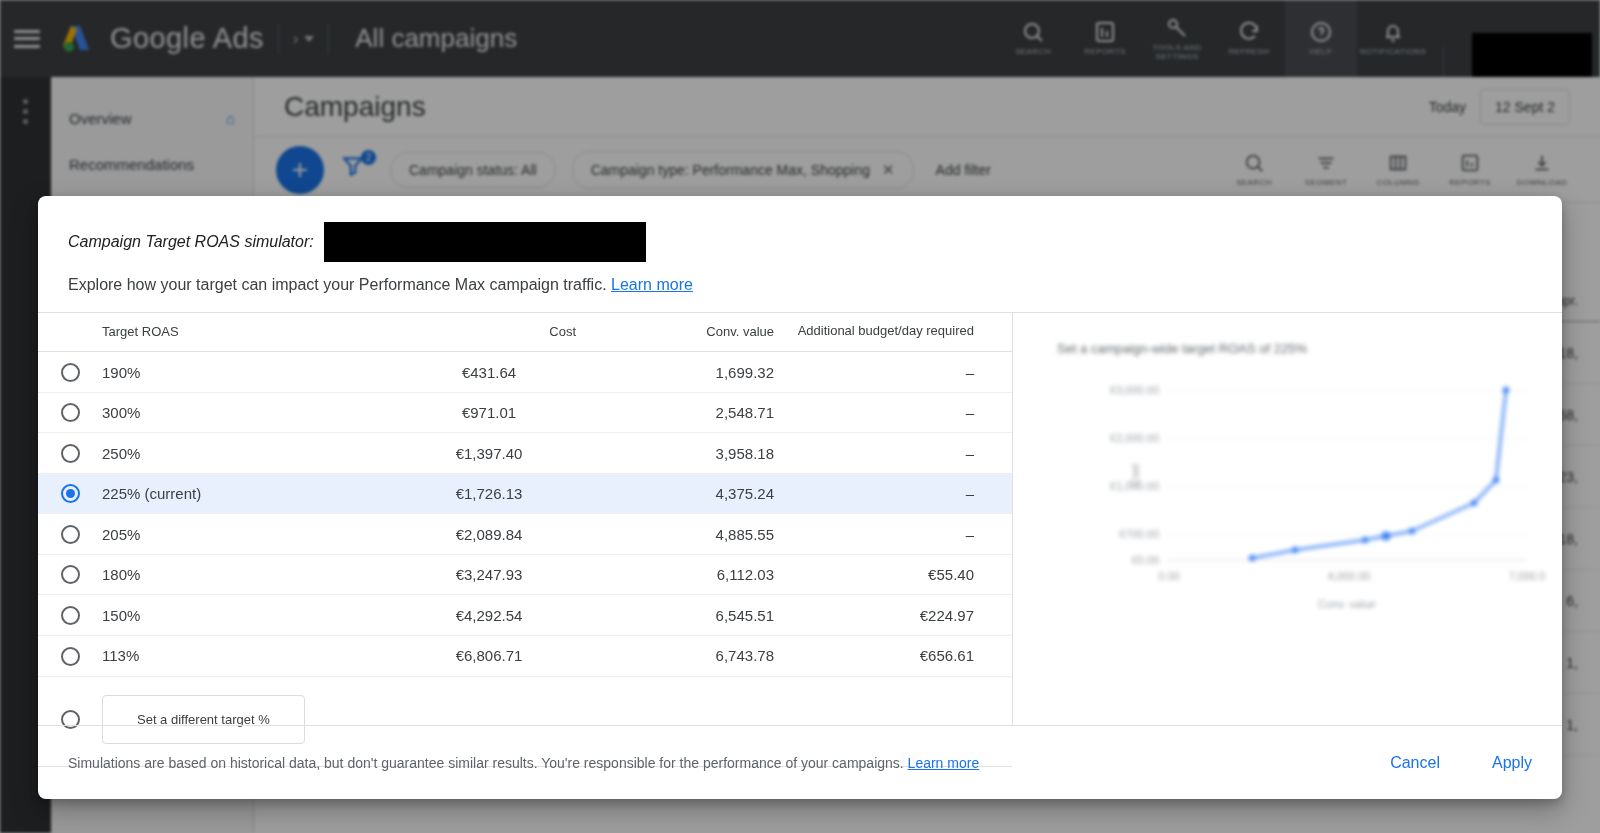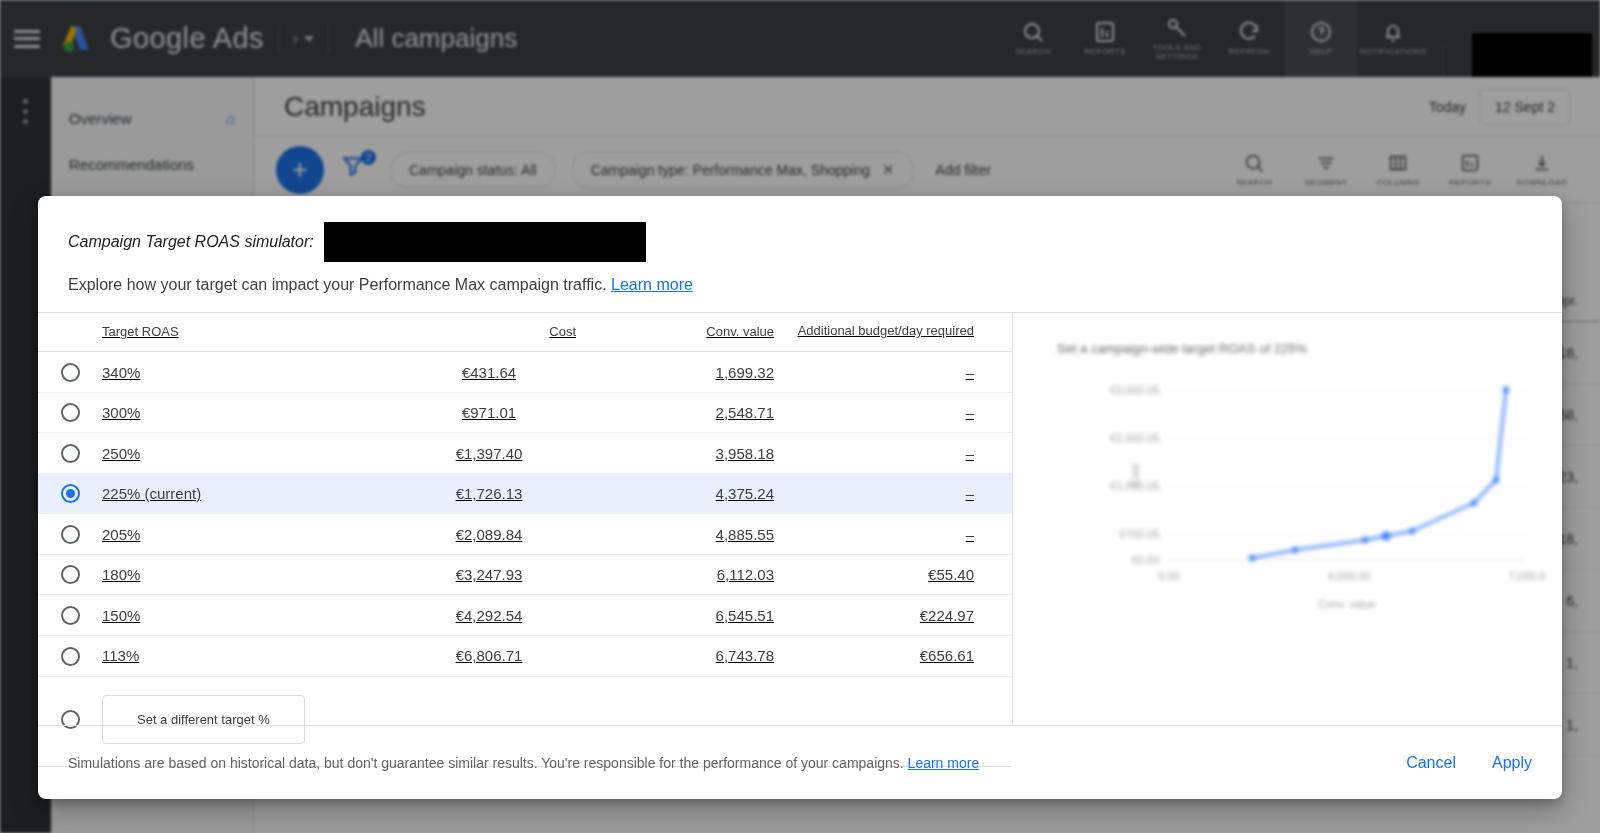--- a/index.html
+++ b/index.html
@@ -104,21 +104,21 @@
     display: flex; flex-direction: column; overflow: hidden;
   }
   .m-head { padding: 26px 30px 18px 30px; }
   .m-title-row { display: flex; align-items: center; gap: 10px; }
   .m-title { font-size: 16px; color: #202124; font-weight: 400; font-style: italic; }
   .m-redact { width: 322px; height: 40px; background: #000; }
   .m-sub { margin-top: 14px; font-size: 16px; color: #3c4043; }
   .m-sub a { color: #1a73e8; }
 
   .m-body { flex: 1; display: flex; border-top: 1px solid #e0e0e0; min-height: 0; }
-  .tbl-wrap { width: 975px; border-right: 1px solid #e0e0e0; display: flex; flex-direction: column; text-decoration: underline; }
+  .tbl-wrap { width: 975px; border-right: 1px solid #e0e0e0; display: flex; flex-direction: column; }
   table.sim { width: 100%; border-collapse: collapse; table-layout: fixed; }
   table.sim th {
     font-size: 13px; color: #3c4043; font-weight: 400; padding: 10px 0 12px;
     border-bottom: 1px solid #e0e0e0; vertical-align: bottom;
   }
   table.sim th.c-radio { width: 64px; }
   table.sim th.c-roas { text-align: left; width: 300px; }
   table.sim th.c-cost { text-align: right; width: 190px; padding-right: 16px; }
   table.sim th.c-conv { text-align: right; width: 200px; padding-right: 18px; }
   table.sim th.c-add  { text-align: right; padding-right: 38px; line-height: 1.25; }
@@ -147,21 +147,21 @@
   .chart-blur { filter: blur(2.2px); width: 100%; height: 100%; position: relative; }
   .chart-title { font-size: 13px; color: #5f6368; margin: 14px 0 0 30px; }
   .chart-svg { display: block; margin-top: 4px; }
 
   .m-foot {
     height: 74px; border-top: 1px solid #e0e0e0; display: flex; align-items: center;
     padding: 0 30px;
   }
   .foot-note { font-size: 14px; color: #5f6368; }
   .foot-note a { color: #1a73e8; }
-  .foot-actions { margin-left: auto; display: flex; gap: 36px; }
+  .foot-actions { margin-left: auto; display: flex; gap: 52px; }
   .foot-btn { font-size: 16px; color: #1a73e8; }
 </style>
 </head>
 <body>
 
 <div class="screen">
 
   <div class="bg-app">
 
     <div class="topbar">
@@ -361,21 +361,21 @@
               <th class="c-radio"></th>
               <th class="c-roas">Target ROAS</th>
               <th class="c-cost">Cost</th>
               <th class="c-conv">Conv. value</th>
               <th class="c-add">Additional budget/day required</th>
             </tr>
           </thead>
           <tbody>
             <tr class="row">
               <td class="c-radio"><span class="radio"></span></td>
-              <td class="c-roas">340%</td>
+              <td class="c-roas">190%</td>
               <td class="c-cost">€431.64</td>
               <td class="c-conv">1,699.32</td>
               <td class="c-add">–</td>
             </tr>
             <tr class="row">
               <td class="c-radio"><span class="radio"></span></td>
               <td class="c-roas">300%</td>
               <td class="c-cost">€971.01</td>
               <td class="c-conv">2,548.71</td>
               <td class="c-add">–</td>

